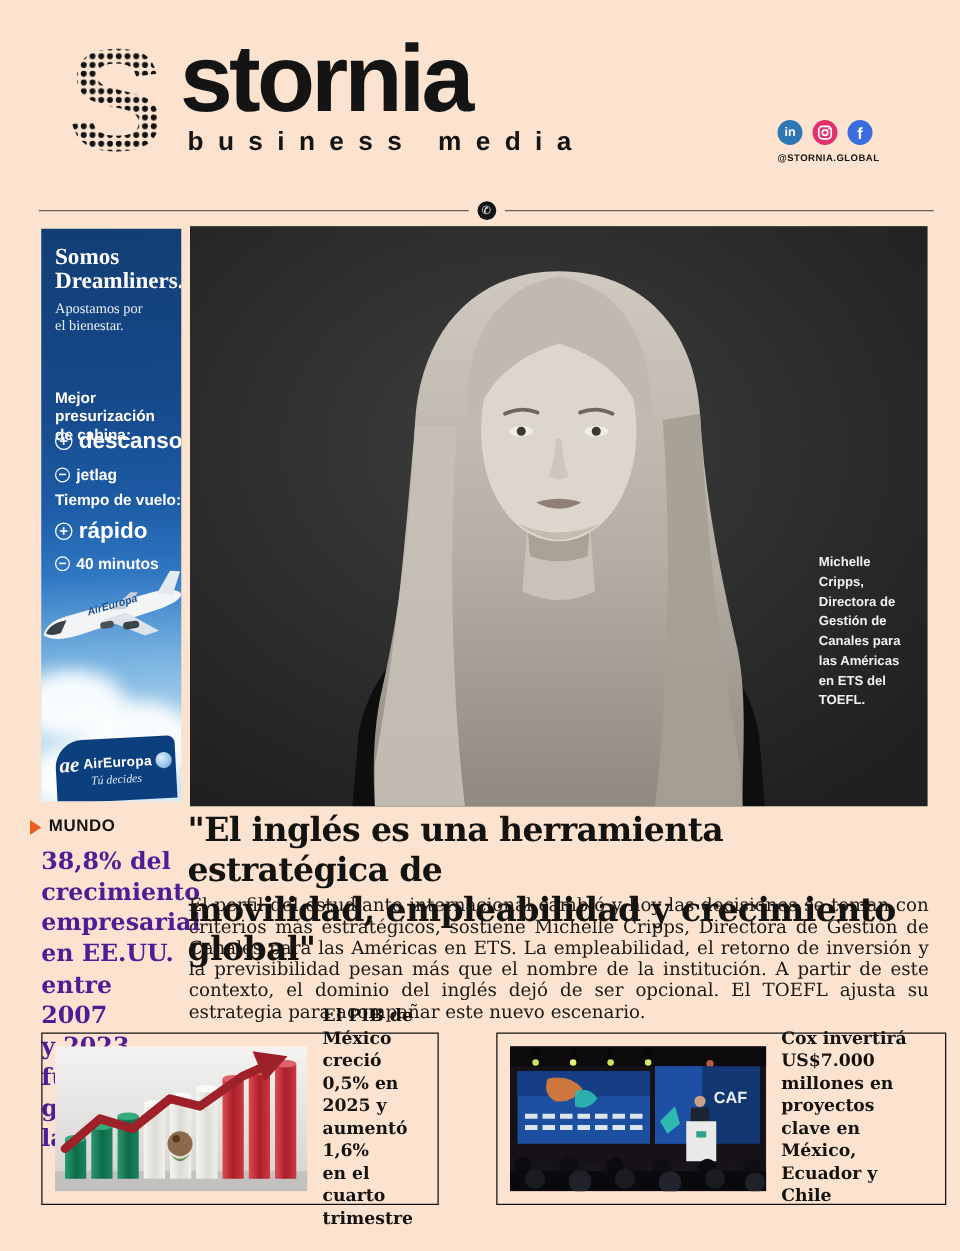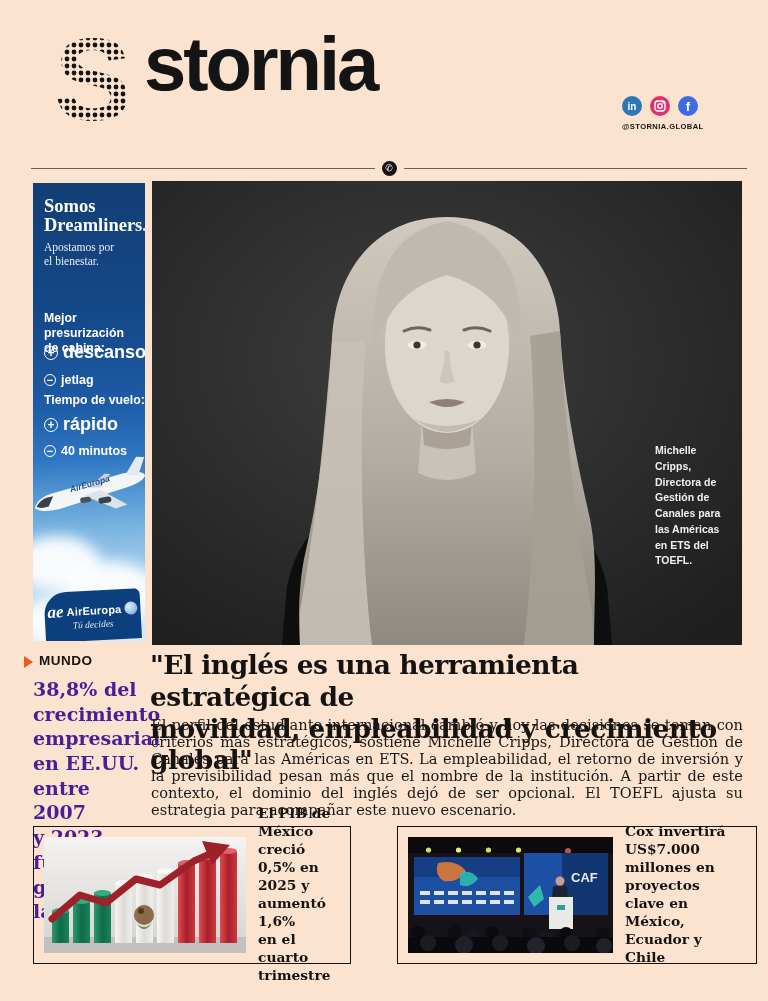--- a/index.html
+++ b/index.html
@@ -97,20 +97,21 @@
     <svg class="dotted-s" width="86" height="112" viewBox="0 0 86 112">
       <defs>
         <pattern id="sdots" width="7" height="7" patternUnits="userSpaceOnUse">
           <circle cx="3" cy="3" r="2.4" fill="#141414"></circle>
         </pattern>
       </defs>
       <text x="43" y="92" text-anchor="middle" font-family="Liberation Sans, sans-serif" font-size="116" font-weight="bold" fill="url(#sdots)">S</text>
     </svg>
     <div class="logo-text">
       <div class="brand">stornia</div>
+      <div class="brand-tagline">business media</div>
     </div>
   </div>
 
 
   <div class="social-block">
     <div class="social-icons">
       <div class="sicon li">
           <span>in</span>
         </div>
       <div class="sicon ig">

